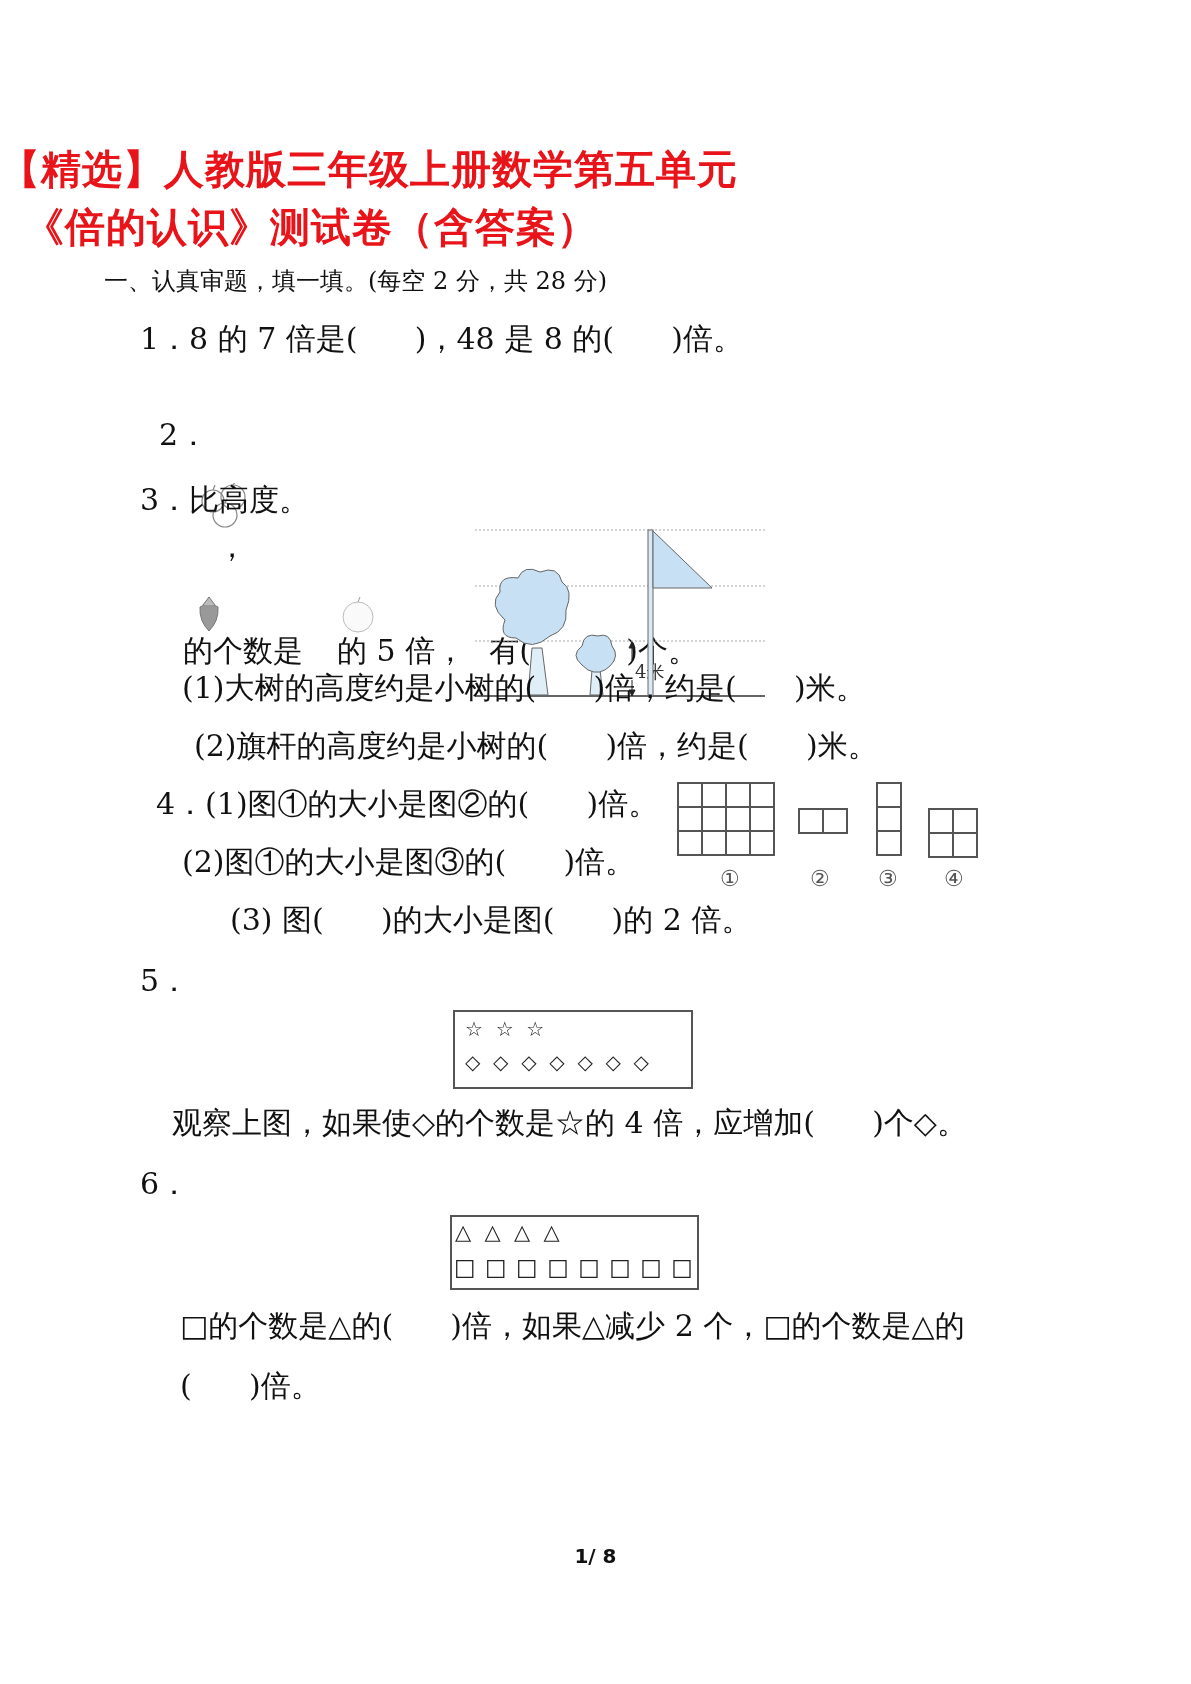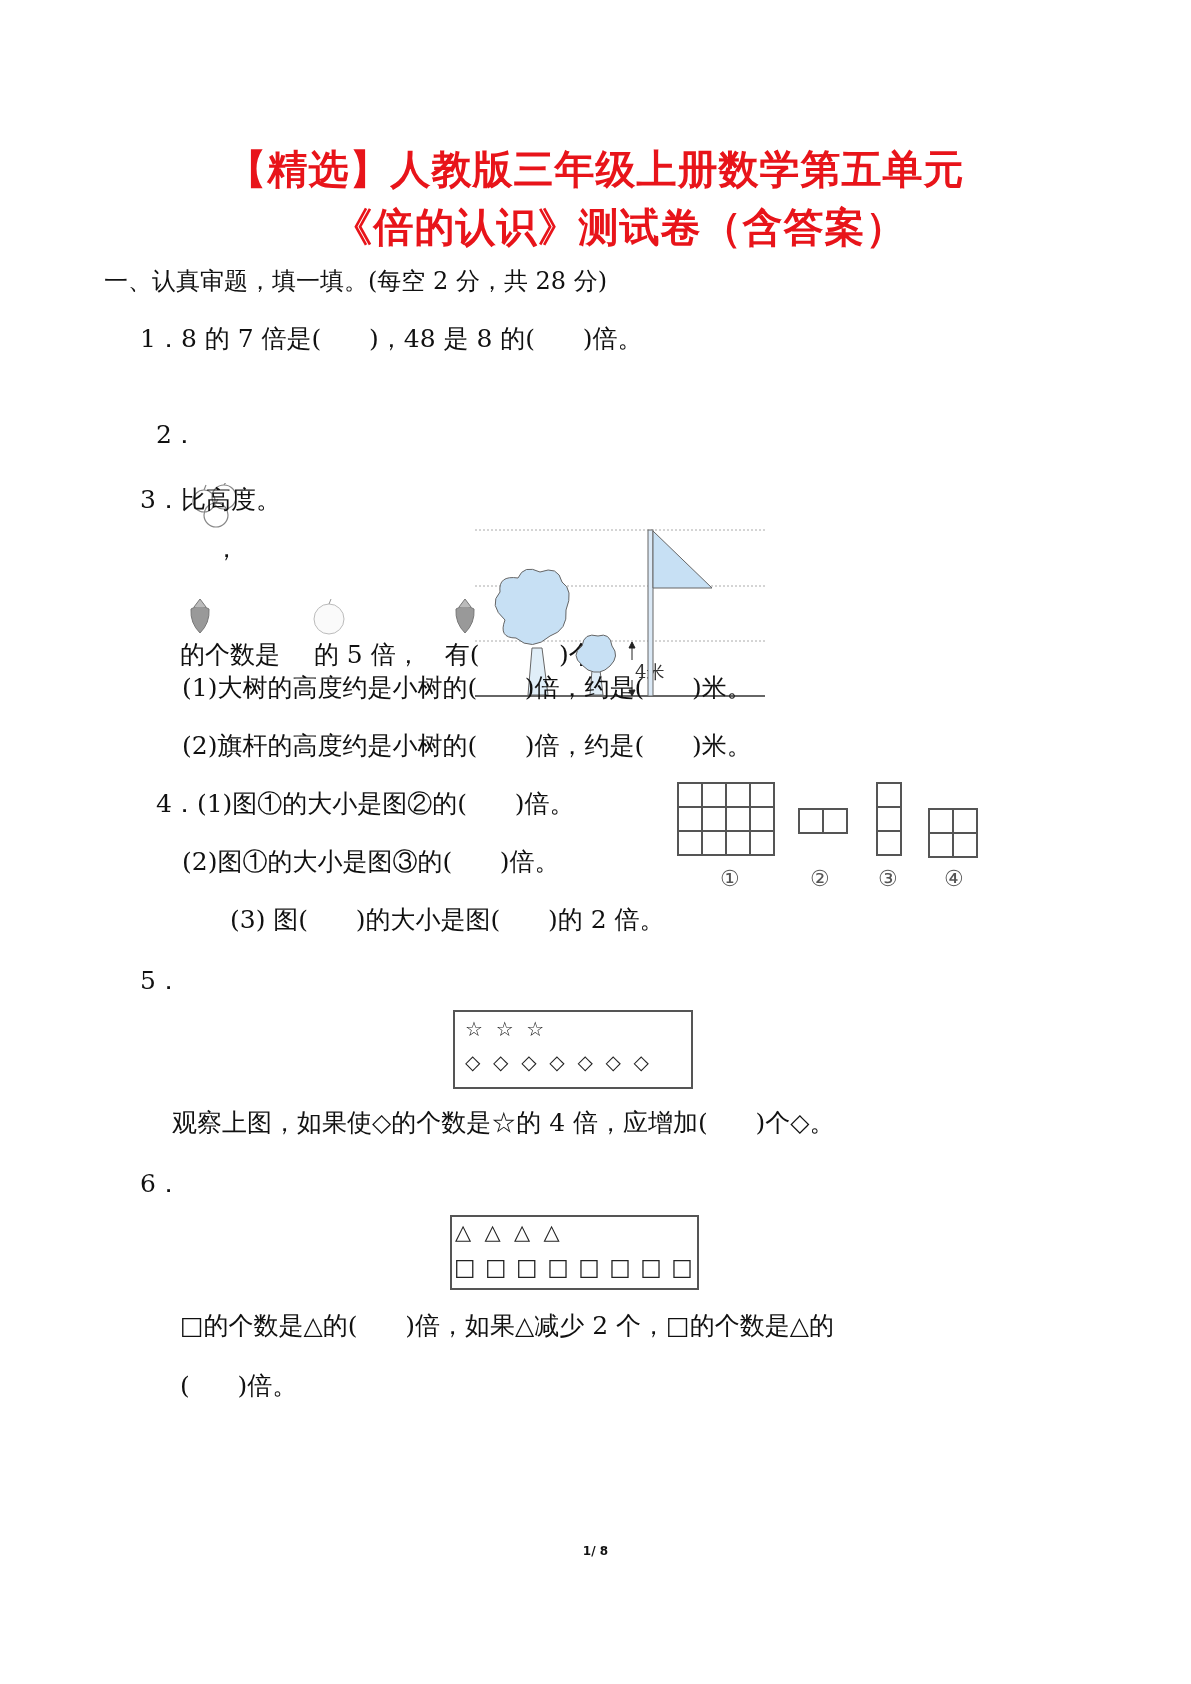--- a/index.html
+++ b/index.html
@@ -1,29 +1,29 @@
 <!DOCTYPE html>
 <html><head>
 <meta charset="utf-8">
 <style>
   html,body{margin:0;padding:0;background:#fff;}
   body{width:1191px;height:1684px;position:relative;overflow:hidden;
        font-family:"DejaVu Serif","Liberation Serif",serif;color:#111;}
   .abs{position:absolute;}
-  .title{position:absolute;left:0;width:1191px;text-align:center;color:#e8141a;
+  .title{position:absolute;left:0;width:1191px;color:#e8141a;
          font-family:"DejaVu Sans","Liberation Sans",sans-serif;font-weight:bold;font-size:40px;letter-spacing:1px;}
-  .line{position:absolute;font-size:25px;white-space:pre;line-height:32px;}
+  .line{position:absolute;font-size:30px;white-space:pre;line-height:32px;}
   .sec{font-size:24px;text-align:right;}
   .pic-apples{display:inline-block;width:58px;height:48px;vertical-align:-6px;}
   .pic-straw{display:inline-block;width:24px;height:40px;vertical-align:-6px;}
   .pic-apple{display:inline-block;width:34px;height:40px;vertical-align:-6px;}
   .box{position:absolute;border:2px solid #555;background:#fff;}
   .shape-row{position:absolute;font-size:24px;letter-spacing:0;white-space:pre;color:#222;}
   .page-num{position:absolute;left:0;width:1191px;text-align:center;top:1544px;
-            font-family:"DejaVu Sans","Liberation Sans",sans-serif;font-weight:bold;font-size:12px;}
+            font-family:"DejaVu Sans","Liberation Sans",sans-serif;font-weight:bold;font-size:20px;}
   .grid{position:absolute;border-collapse:collapse;}
   .grid td{border:2px solid #555;width:22px;height:22px;padding:0;}
   .circ{position:absolute;font-size:22px;color:#555;}
 </style>
 </head>
 <body>
 
 <div class="title" style="top:142px;">【精选】人教版三年级上册数学第五单元</div>
 <div class="title" style="top:200px;padding-left:24px;">《倍的认识》测试卷（含答案）</div>
 
@@ -87,21 +87,21 @@
     </g>
     <text x="175" y="158" font-size="18" fill="#333">4米</text>
     <g>
       <rect x="188" y="10" width="5" height="166" fill="#dbe9f6" stroke="#666"></rect>
       <path d="M193 11 L252 68 L193 68Z" fill="#c7e0f4" stroke="#666"></path>
     </g>
   </svg>
 </div>
 
 <div class="line" style="left:182px;top:672px;">(1)大树的高度约是小树的(      )倍，约是(      )米。</div>
-<div class="line" style="left:182px;top:730px;">(2)旗杆的高度约是小树的(      )倍，约是(      )米。</div>
+<div class="line" style="left:194px;top:730px;">(2)旗杆的高度约是小树的(      )倍，约是(      )米。</div>
 
 <div class="line" style="left:156px;top:788px;">4．(1)图①的大小是图②的(      )倍。</div>
 <div class="line" style="left:182px;top:846px;">(2)图①的大小是图③的(      )倍。</div>
 <div class="line" style="left:182px;top:904px;margin-left:48px;">(3) 图(      )的大小是图(      )的 2 倍。</div>
 
 <table class="grid" style="left:677px;top:782px;">
   <tbody>
       <tr>
         <td></td>
         <td></td>

